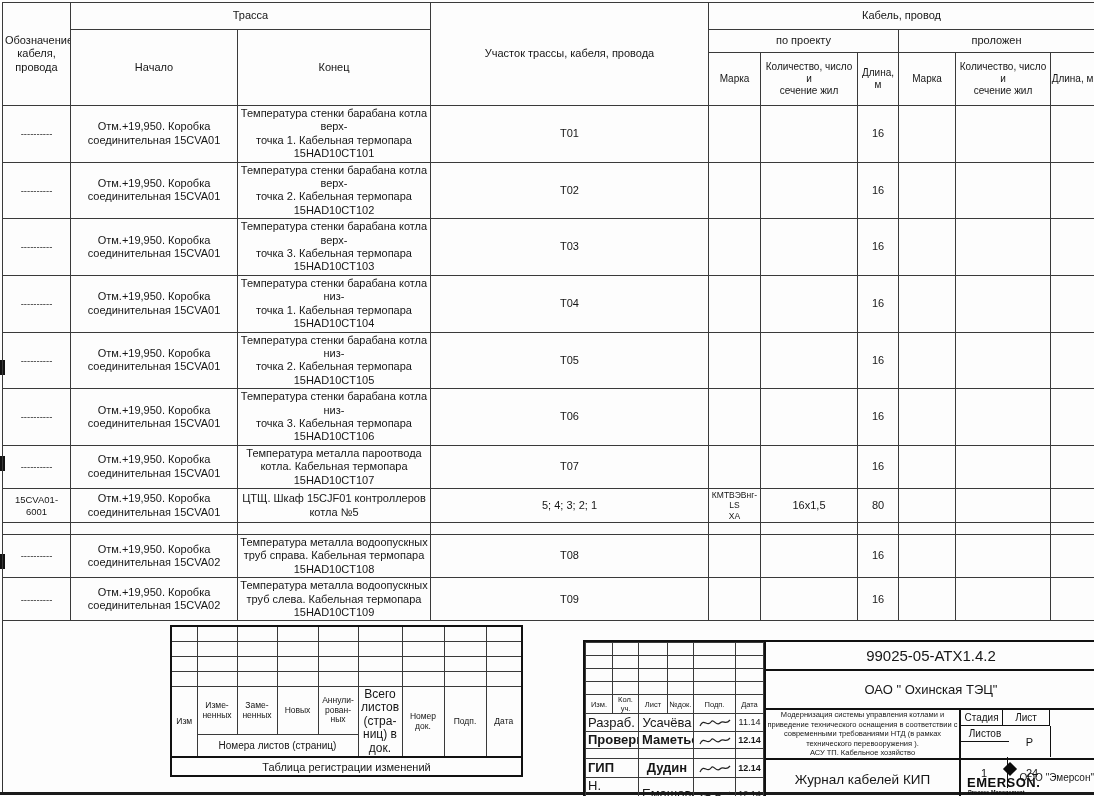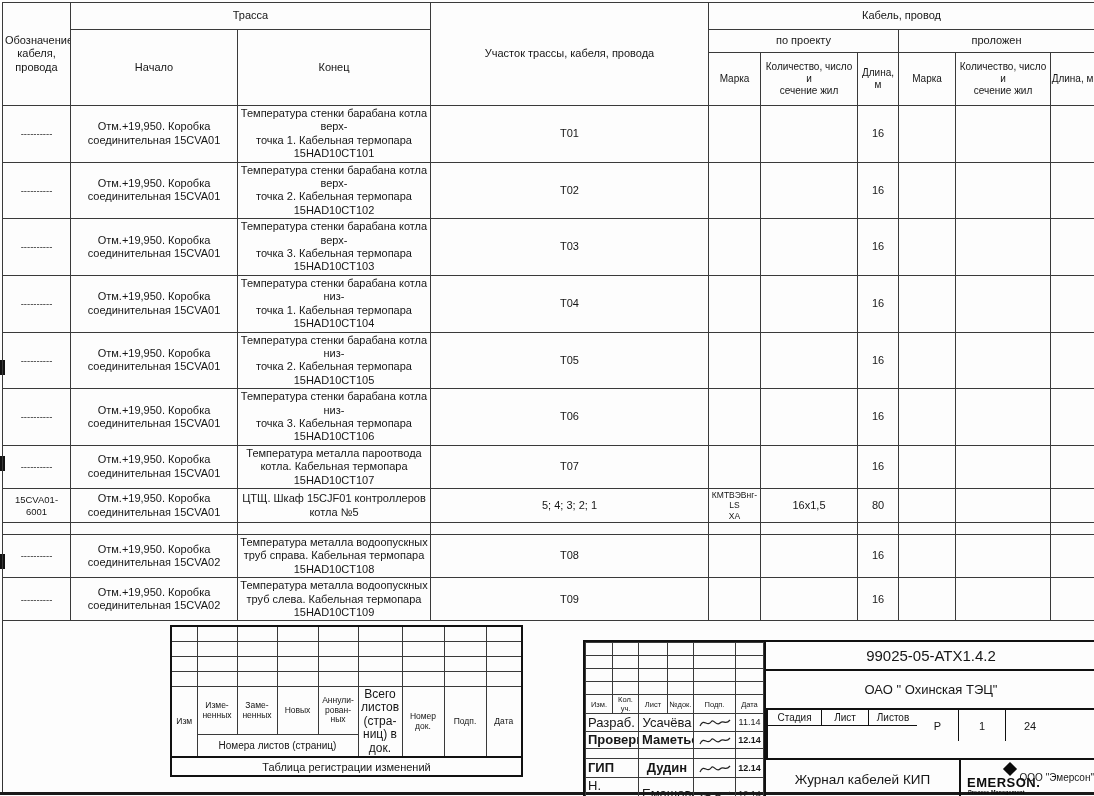--- a/index.html
+++ b/index.html
@@ -472,22 +472,27 @@
               </svg></td>
             <td class="date">12.14</td>
           </tr>
         </tbody>
     </table>
   </div>
   <div id="tb-right">
     <div id="tb-docnum" class="tb-cell">99025-05-АТХ1.4.2</div>
     <div id="tb-org" class="tb-cell">ОАО " Охинская ТЭЦ"</div>
     <div id="tb-mid">
+      <div id="tb-desc">Модернизация системы управления котлами и
+приведение технического оснащения в соответствии с
+современными требованиями НТД  (в рамках
+технического перевооружения ).
+АСУ ТП. Кабельное хозяйство</div>
       <div id="tb-stage">
-        <div class="stage-c stage-hd" style="width:54px">Стадия</div>
+        <div class="stage-c stage-hd" style="width:42px">Стадия</div>
         <div class="stage-c stage-hd" style="width:47px">Лист</div>
         <div class="stage-c stage-hd" style="width:48px">Листов</div>
         <div class="stage-c stage-val" style="width:42px">Р</div>
         <div class="stage-c stage-val" style="width:47px">1</div>
         <div class="stage-c stage-val" style="width:48px">24</div>
       </div>
     </div>
     <div id="tb-bottom">
       <div id="tb-doctitle">Журнал кабелей КИП</div>
       <div id="tb-logo">

